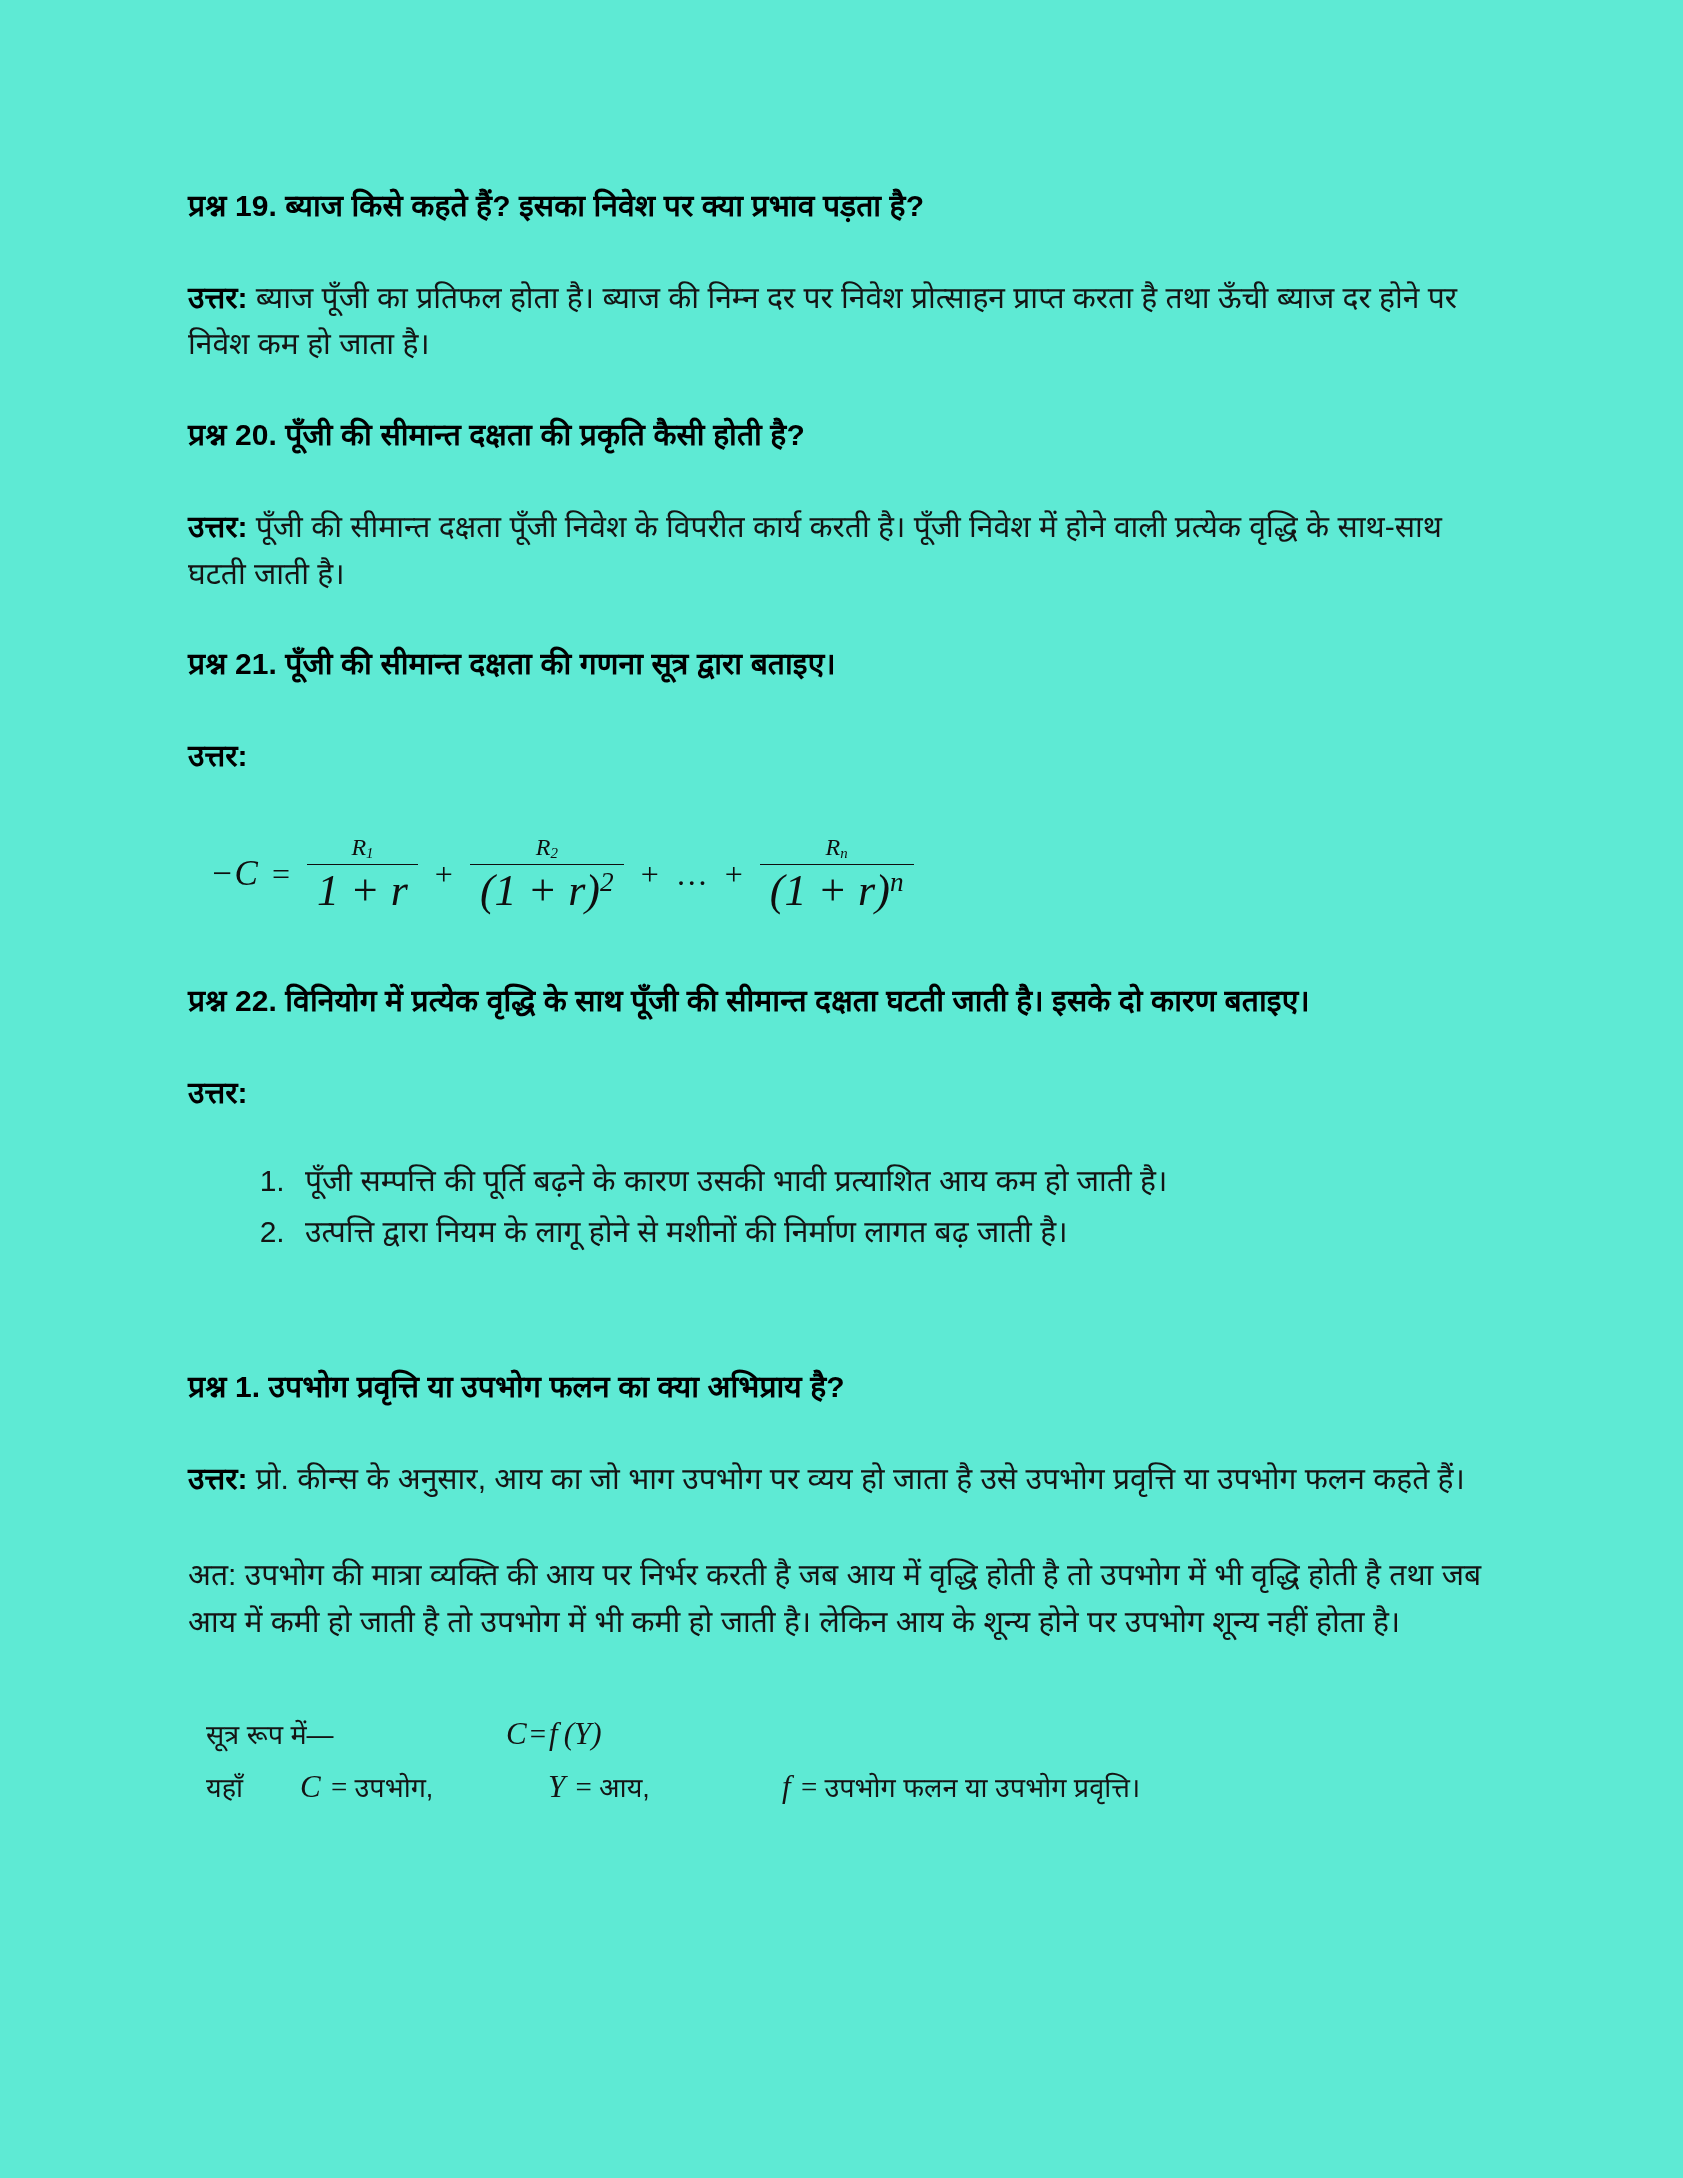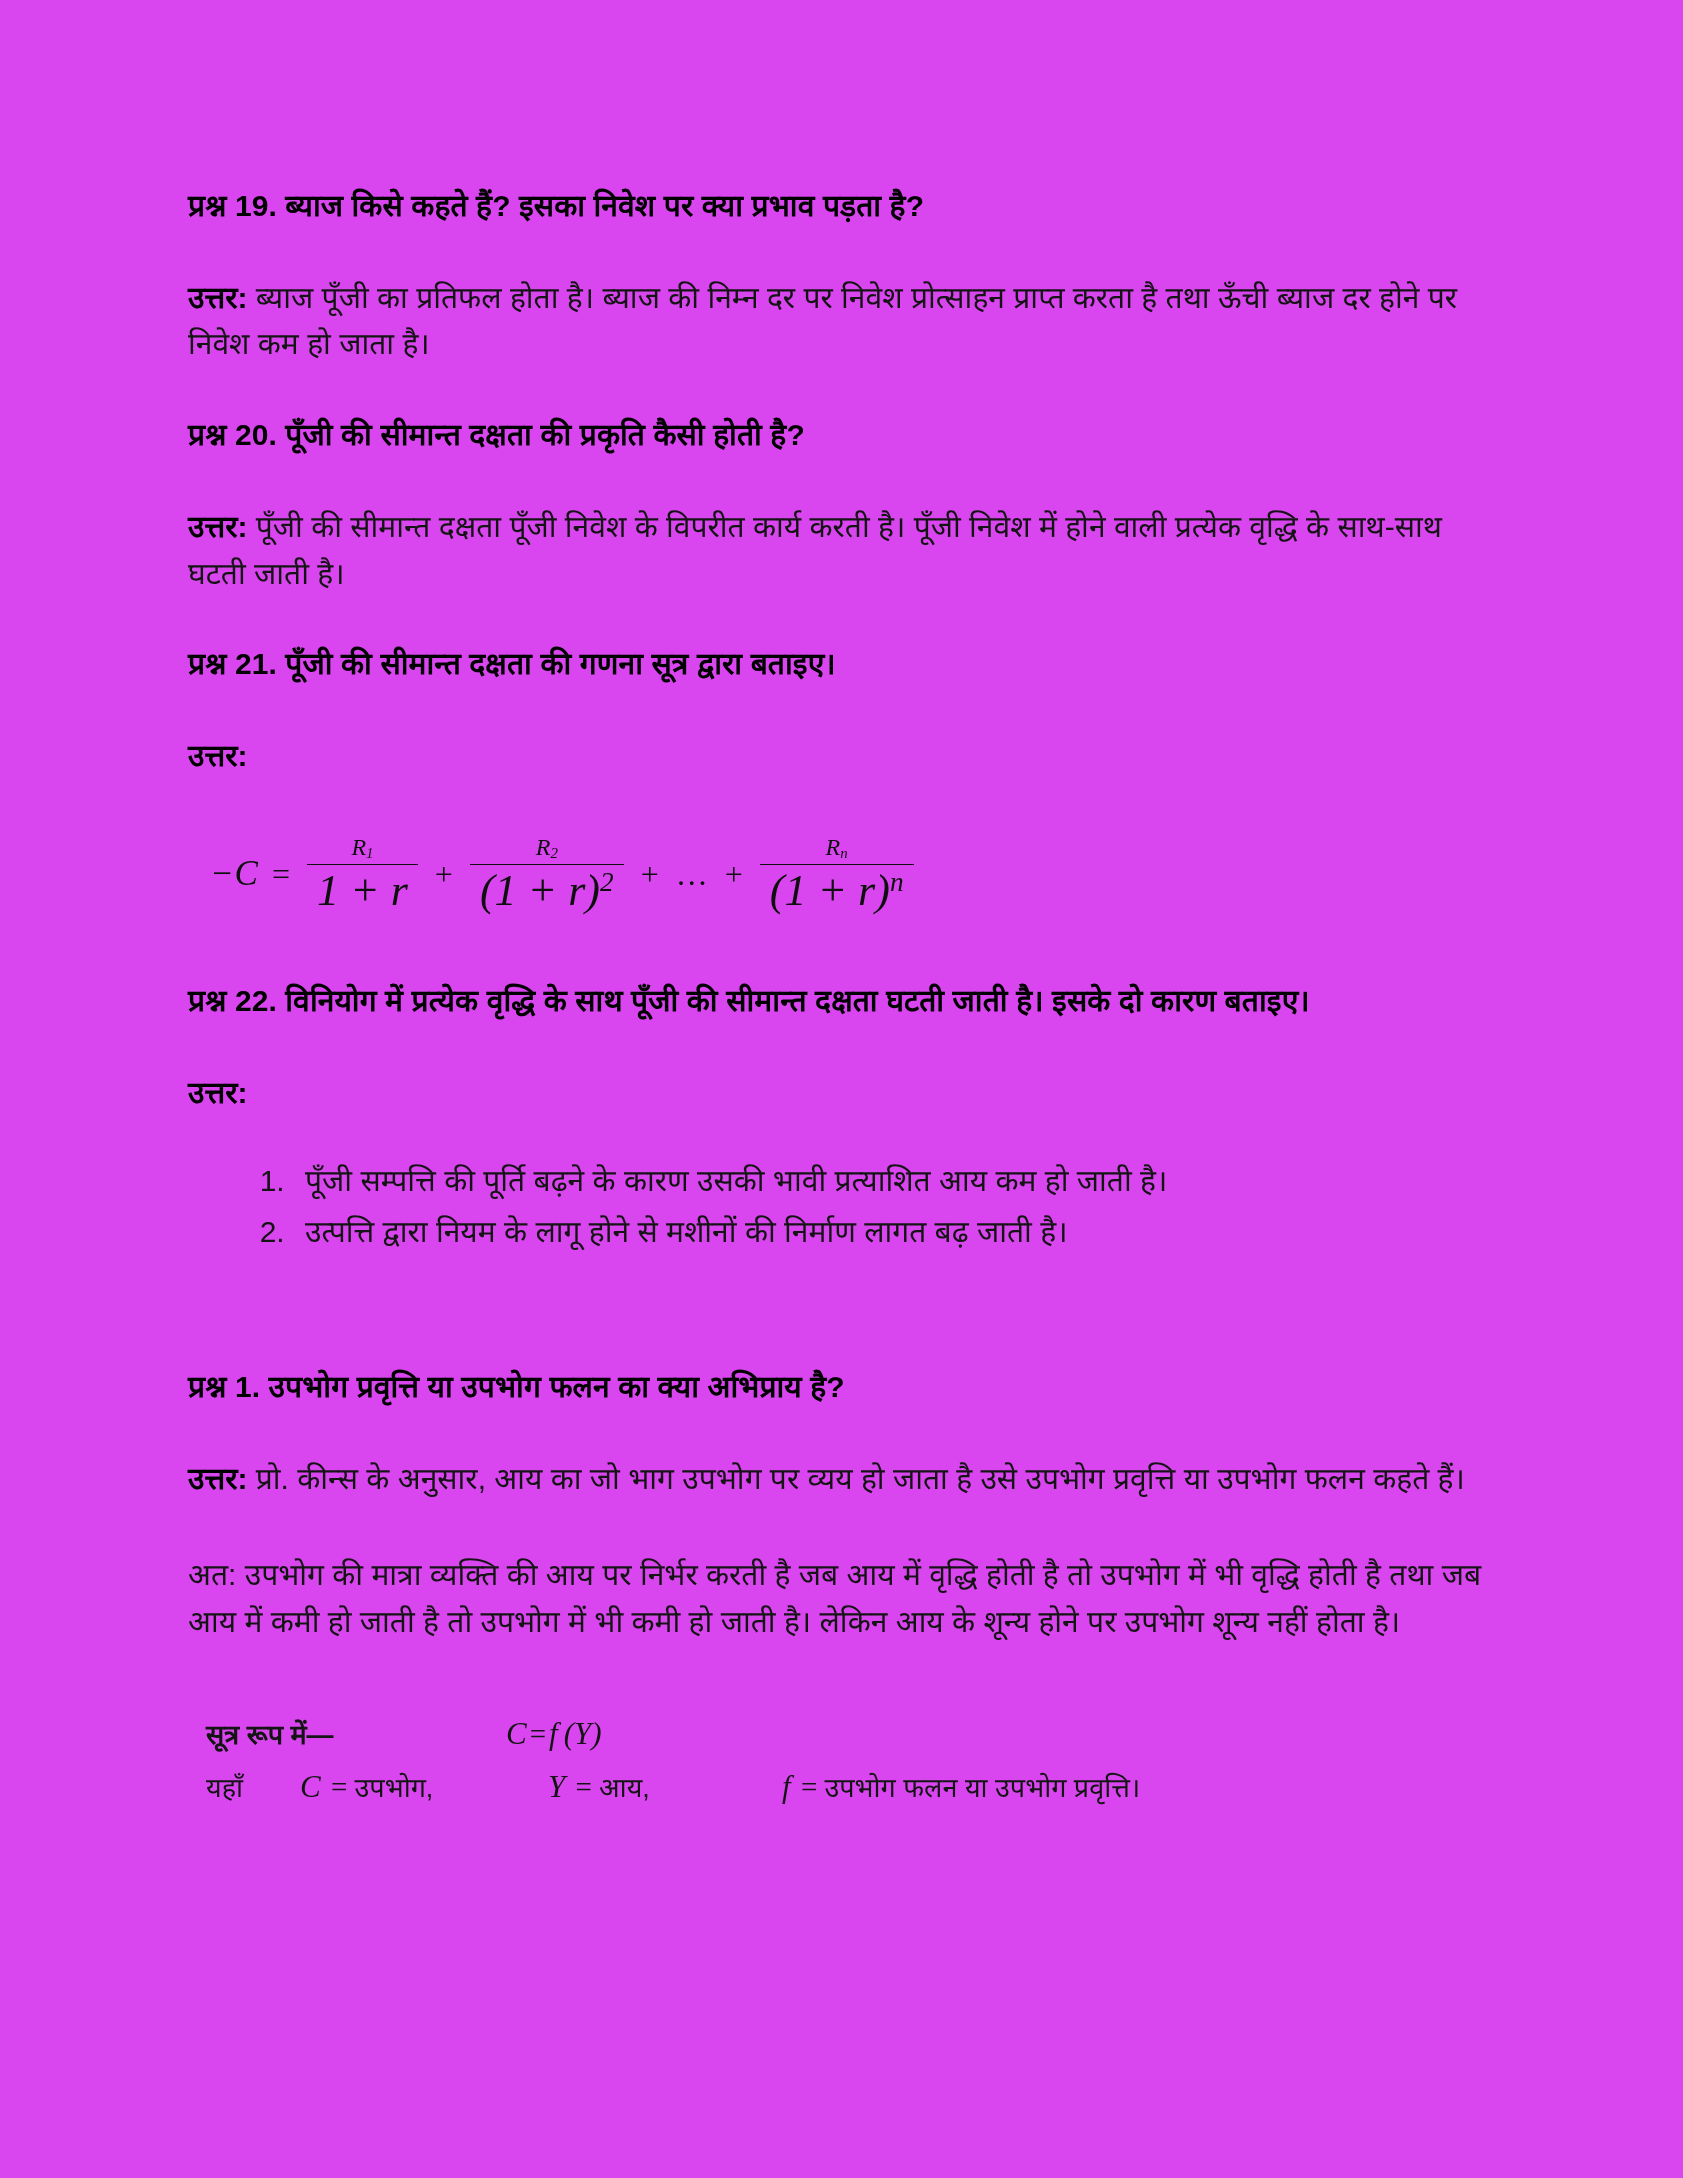--- a/index.html
+++ b/index.html
@@ -13,21 +13,21 @@
     min-height: 2178px;
     font-family: "Liberation Sans", "DejaVu Sans", sans-serif;
     color: #111111;
     -webkit-font-smoothing: antialiased;
   }
   .page {
     box-sizing: border-box;
     width: 1683px;
     min-height: 2178px;
     padding: 183px 176px 59px 188px;
-    background: #d946ef;
+    background: #5eead4;
   }
   .content {
     width: 1319px;
   }
 
   
   .q-heading {
     font-weight: bold;
     font-size: 30px;
     line-height: 1.52;
@@ -148,21 +148,21 @@
   }
   .formula-cf .dev {
     font-family: "Liberation Sans", "DejaVu Sans", sans-serif;
     font-size: 27px;
   }
   .formula-cf .mathit {
     font-style: italic;
     font-size: 31px;
     padding: 0 3px;
   }
-  .formula-cf .c1 { width: 297px; font-weight: bold; }
+  .formula-cf .c1 { width: 297px; }
   .formula-cf .c2 { width: 248px; }
   .formula-cf .c3 { width: 234px; }
   .formula-cf .lbl-yahan { width: 91px; }
 </style>
 </head>
 <body>
 
 <div class="page">
   <div class="content">
 

